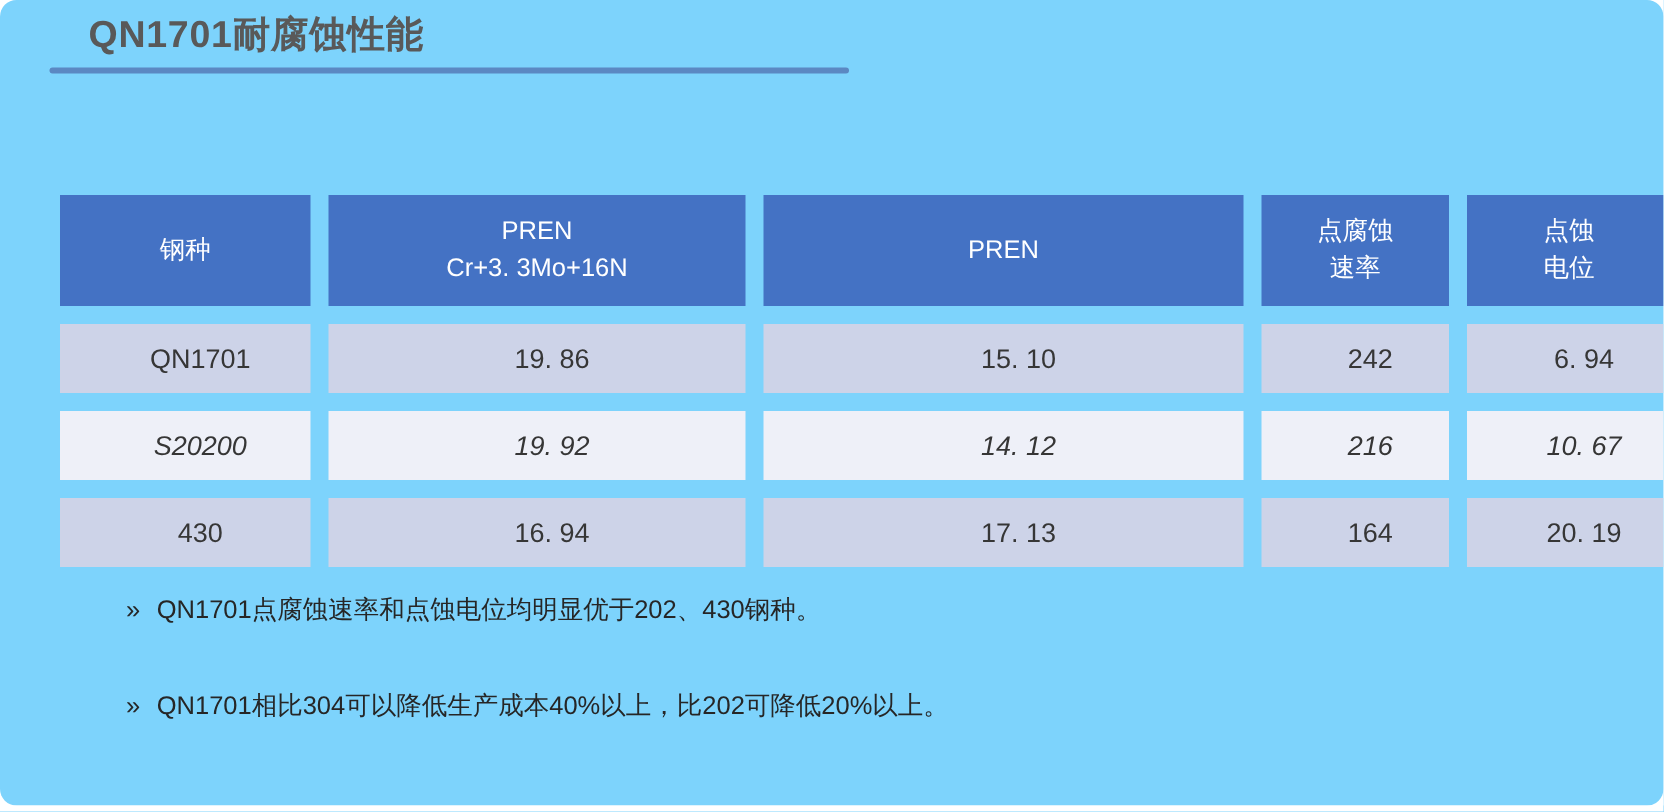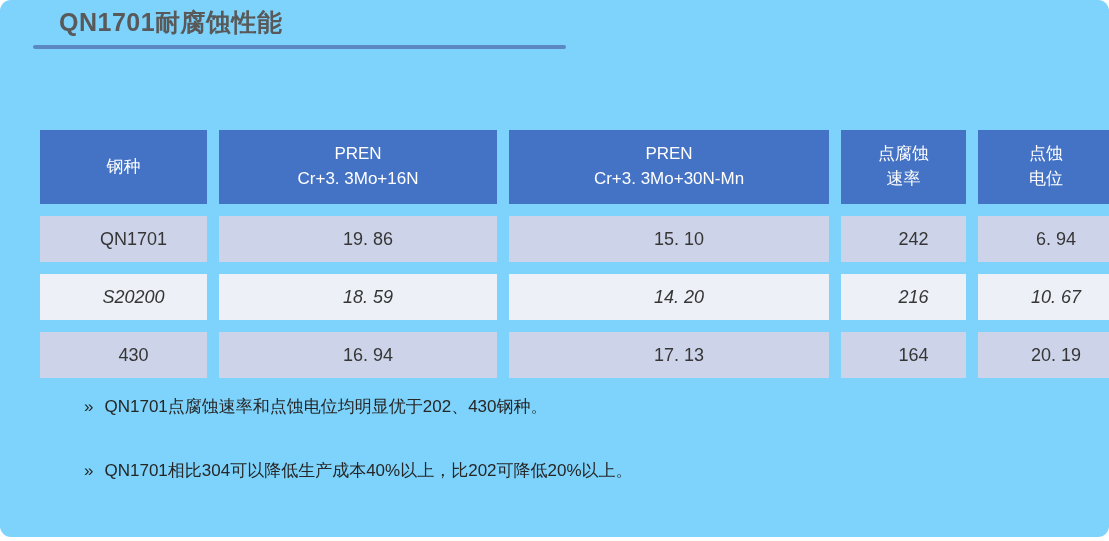--- a/index.html
+++ b/index.html
@@ -92,40 +92,39 @@
 
     <div class="th">
       <span>钢种</span>
     </div>
     <div class="th">
       <span>PREN</span>
       <span>Cr+3. 3Mo+16N</span>
     </div>
     <div class="th">
       <span>PREN</span>
-      <span>Cr+3. 3Mo+30N-Mn</span>
     </div>
     <div class="th">
       <span>点腐蚀</span>
       <span>速率</span>
     </div>
     <div class="th">
       <span>点蚀</span>
       <span>电位</span>
     </div>
 
     <div class="td row-odd">QN1701</div>
     <div class="td row-odd">19. 86</div>
     <div class="td row-odd">15. 10</div>
     <div class="td row-odd">242</div>
     <div class="td row-odd">6. 94</div>
 
     <div class="td row-even">S20200</div>
-    <div class="td row-even">18. 59</div>
-    <div class="td row-even">14. 20</div>
+    <div class="td row-even">19. 92</div>
+    <div class="td row-even">14. 12</div>
     <div class="td row-even">216</div>
     <div class="td row-even">10. 67</div>
 
     <div class="td row-odd">430</div>
     <div class="td row-odd">16. 94</div>
     <div class="td row-odd">17. 13</div>
     <div class="td row-odd">164</div>
     <div class="td row-odd">20. 19</div>
 
   </div>

